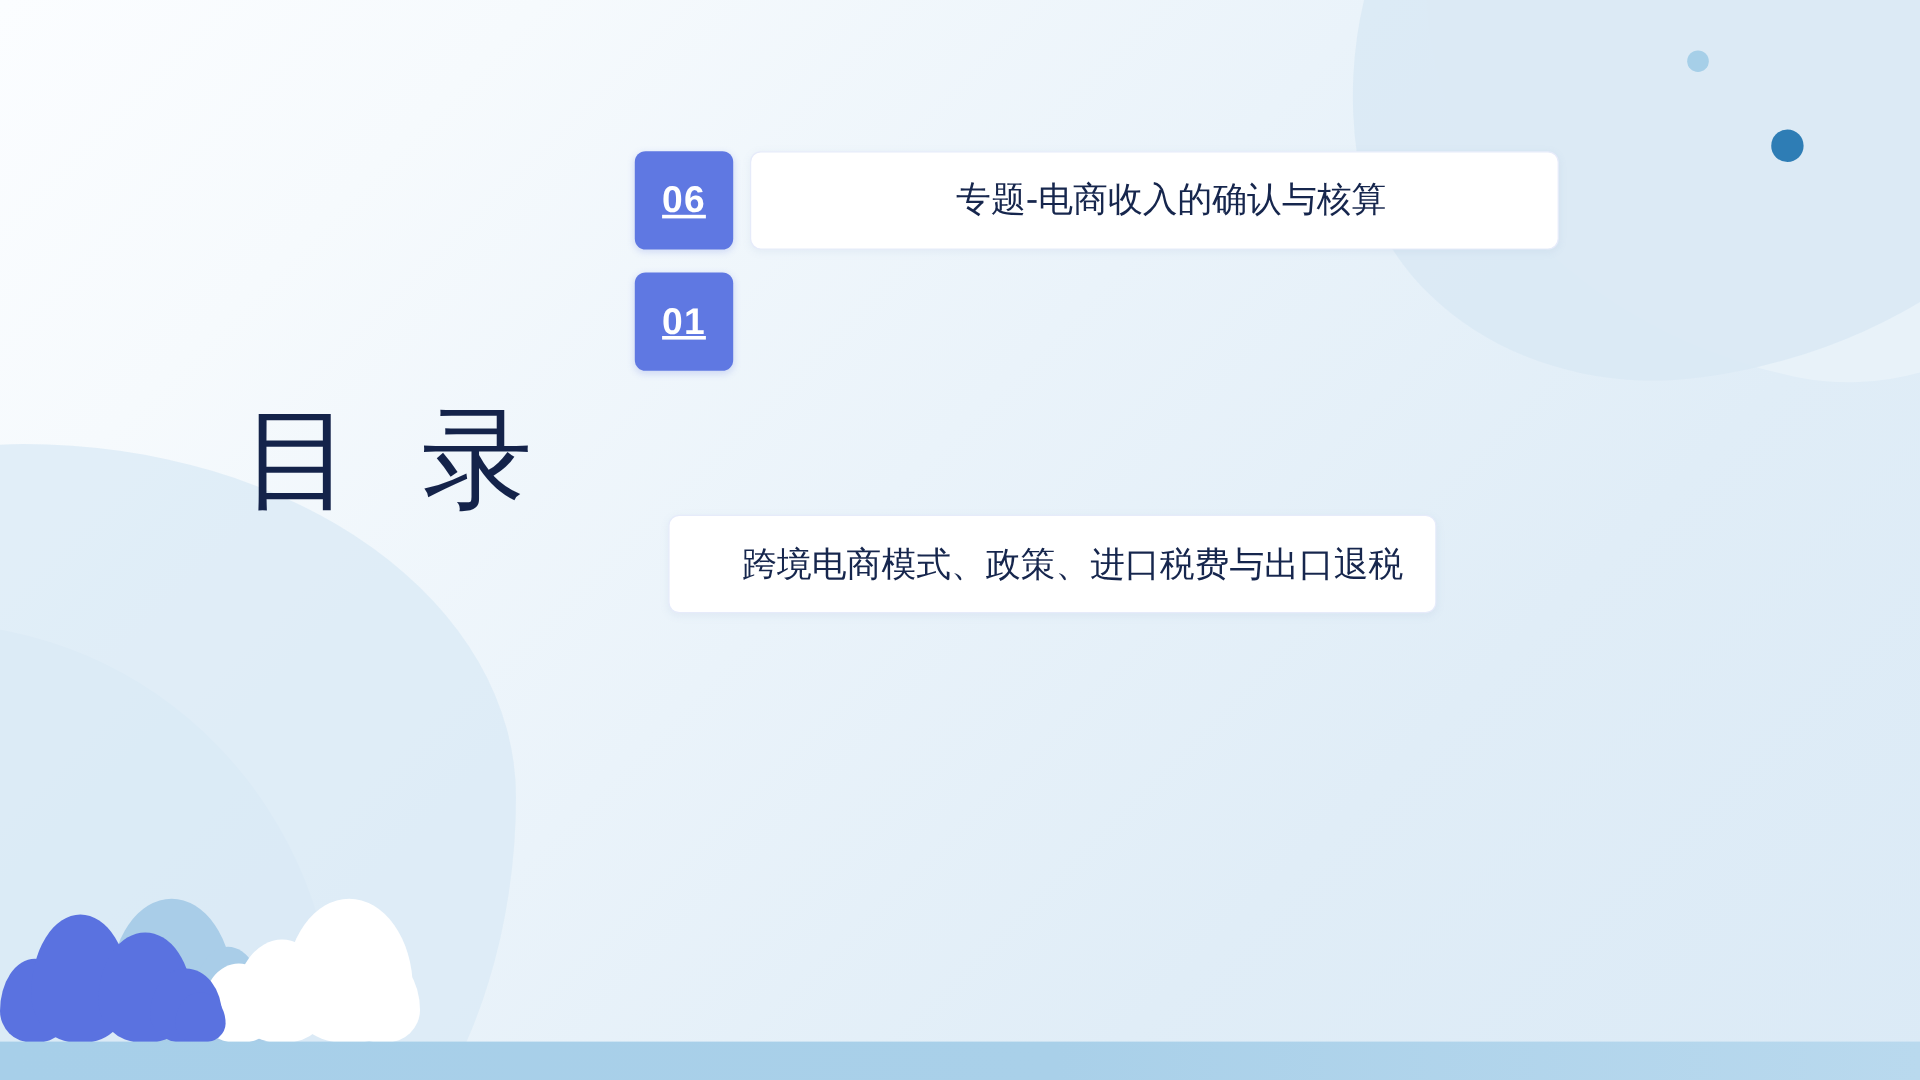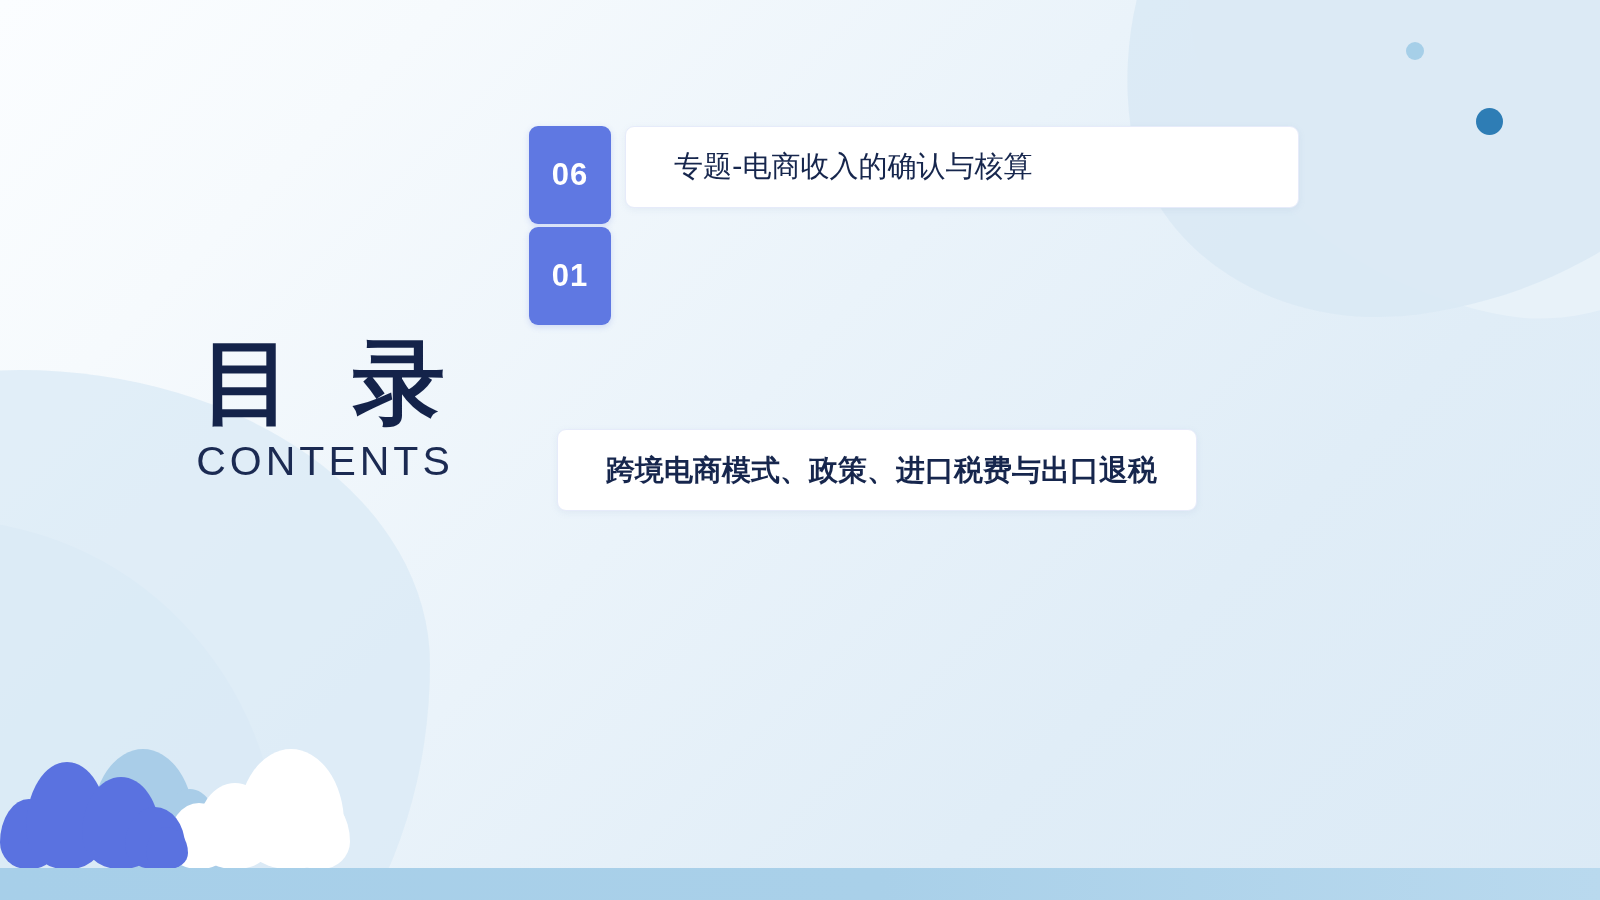--- a/index.html
+++ b/index.html
@@ -117,21 +117,21 @@
   
   .title-block {
     position: absolute;
     left: 150px;
     top: 336px;
     width: 350px;
     text-align: center;
   }
   .title-cn {
     font-size: 92px;
-    font-weight: bold;
+    font-weight: normal;
     color: #14234a;
     line-height: 1.02;
     letter-spacing: 14px;
     margin-left: 10px;
     font-family: "DejaVu Sans", "Liberation Sans", sans-serif;
   }
   .title-en {
     margin-top: 8px;
     font-size: 41px;
     color: #1b2a52;
@@ -151,62 +151,64 @@
     height: 82px;
     margin-bottom: 19px;
     display: flex;
     align-items: stretch;
   }
   .toc-row:last-child { margin-bottom: 0; }
 
   .toc-badge {
     flex: 0 0 auto;
     width: 82px;
-    height: 98px;
+    height: 82px;
     border-radius: 9px;
     background: #5f78e2;
     color: #ffffff;
     font-size: 31px;
     font-weight: bold;
     display: flex;
     align-items: center;
     justify-content: center;
     letter-spacing: 1px;
     box-shadow: 0 2px 6px rgba(90,114,224,.22);
+    text-decoration: underline;
   }
 
   .toc-card {
     flex: 1 1 auto;
     margin-left: 14px;
     background: #ffffff;
     border: 1px solid #e6ebfa;
     border-radius: 9px;
     box-shadow: 0 2px 7px rgba(120,150,190,.10);
     display: flex;
     align-items: center;
     padding-left: 48px;
     padding-right: 20px;
     box-sizing: border-box;
+    justify-content: center;
   }
   .toc-text {
     font-size: 29px;
     color: #16264d;
     line-height: 1.42;
     font-family: "DejaVu Sans", "Liberation Sans", sans-serif;
   }
 
   
   .toc-row.wide .toc-card {
     margin-left: 28px;
     padding-left: 48px;
     padding-right: 14px;
     width: 640px;
     flex: 0 0 640px;
   }
-  .toc-row.wide .toc-text { line-height: 1.38; font-weight: bold; }
+  .toc-row.wide .toc-text { line-height: 1.38; }
 </style>
 </head>
 <body>
 
 <div id="slide">
 
   <div class="deco blob-topright2"></div>
   <div class="deco blob-topright"></div>
   <div class="deco blob-bottomleft2"></div>
   <div class="deco blob-bottomleft"></div>
@@ -229,21 +231,20 @@
     <div class="lobe bb1"></div>
     <div class="lobe bb2"></div>
     <div class="lobe bb3"></div>
     <div class="lobe bb5"></div>
   </div>
 
   <div class="deco ground"></div>
 
   <div class="title-block">
     <div class="title-cn">目 录</div>
-    <div class="title-en">CONTENTS</div>
   </div>
 
   <div class="toc">
 
     <div class="toc-row">
       <div class="toc-badge">06</div>
       <div class="toc-card">
         <span class="toc-text">专题-电商收入的确认与核算</span>
       </div>
     </div>

